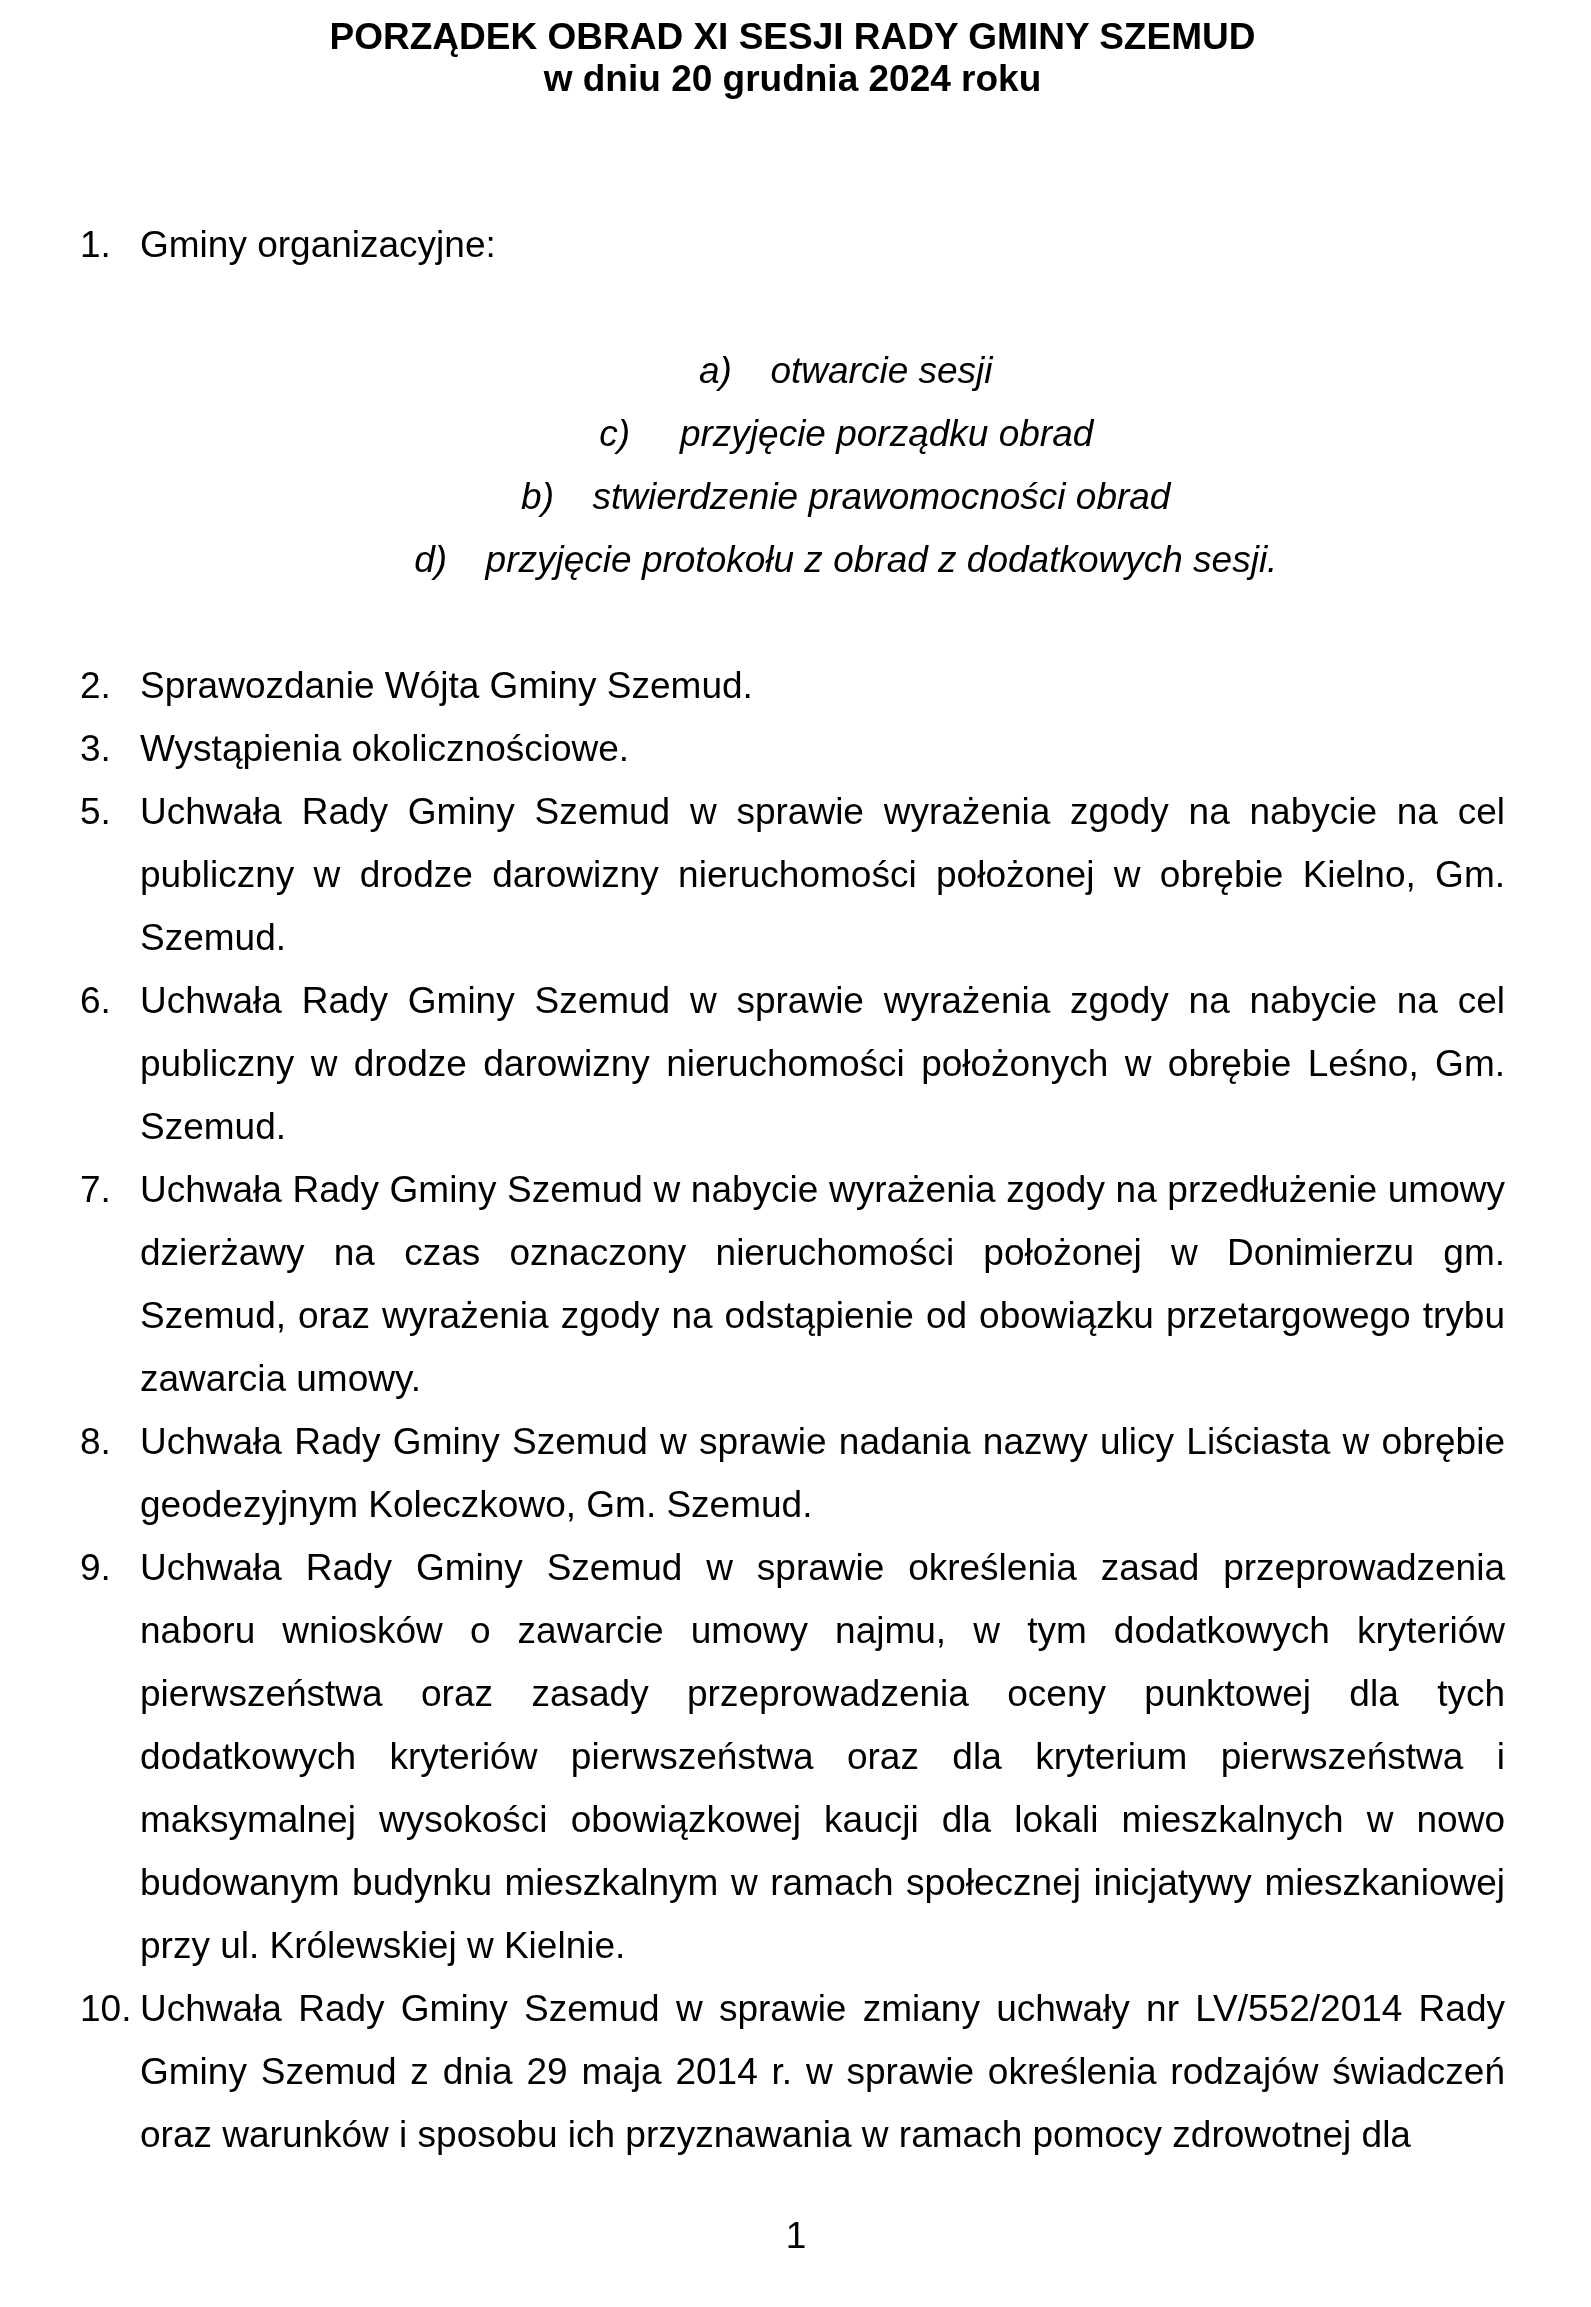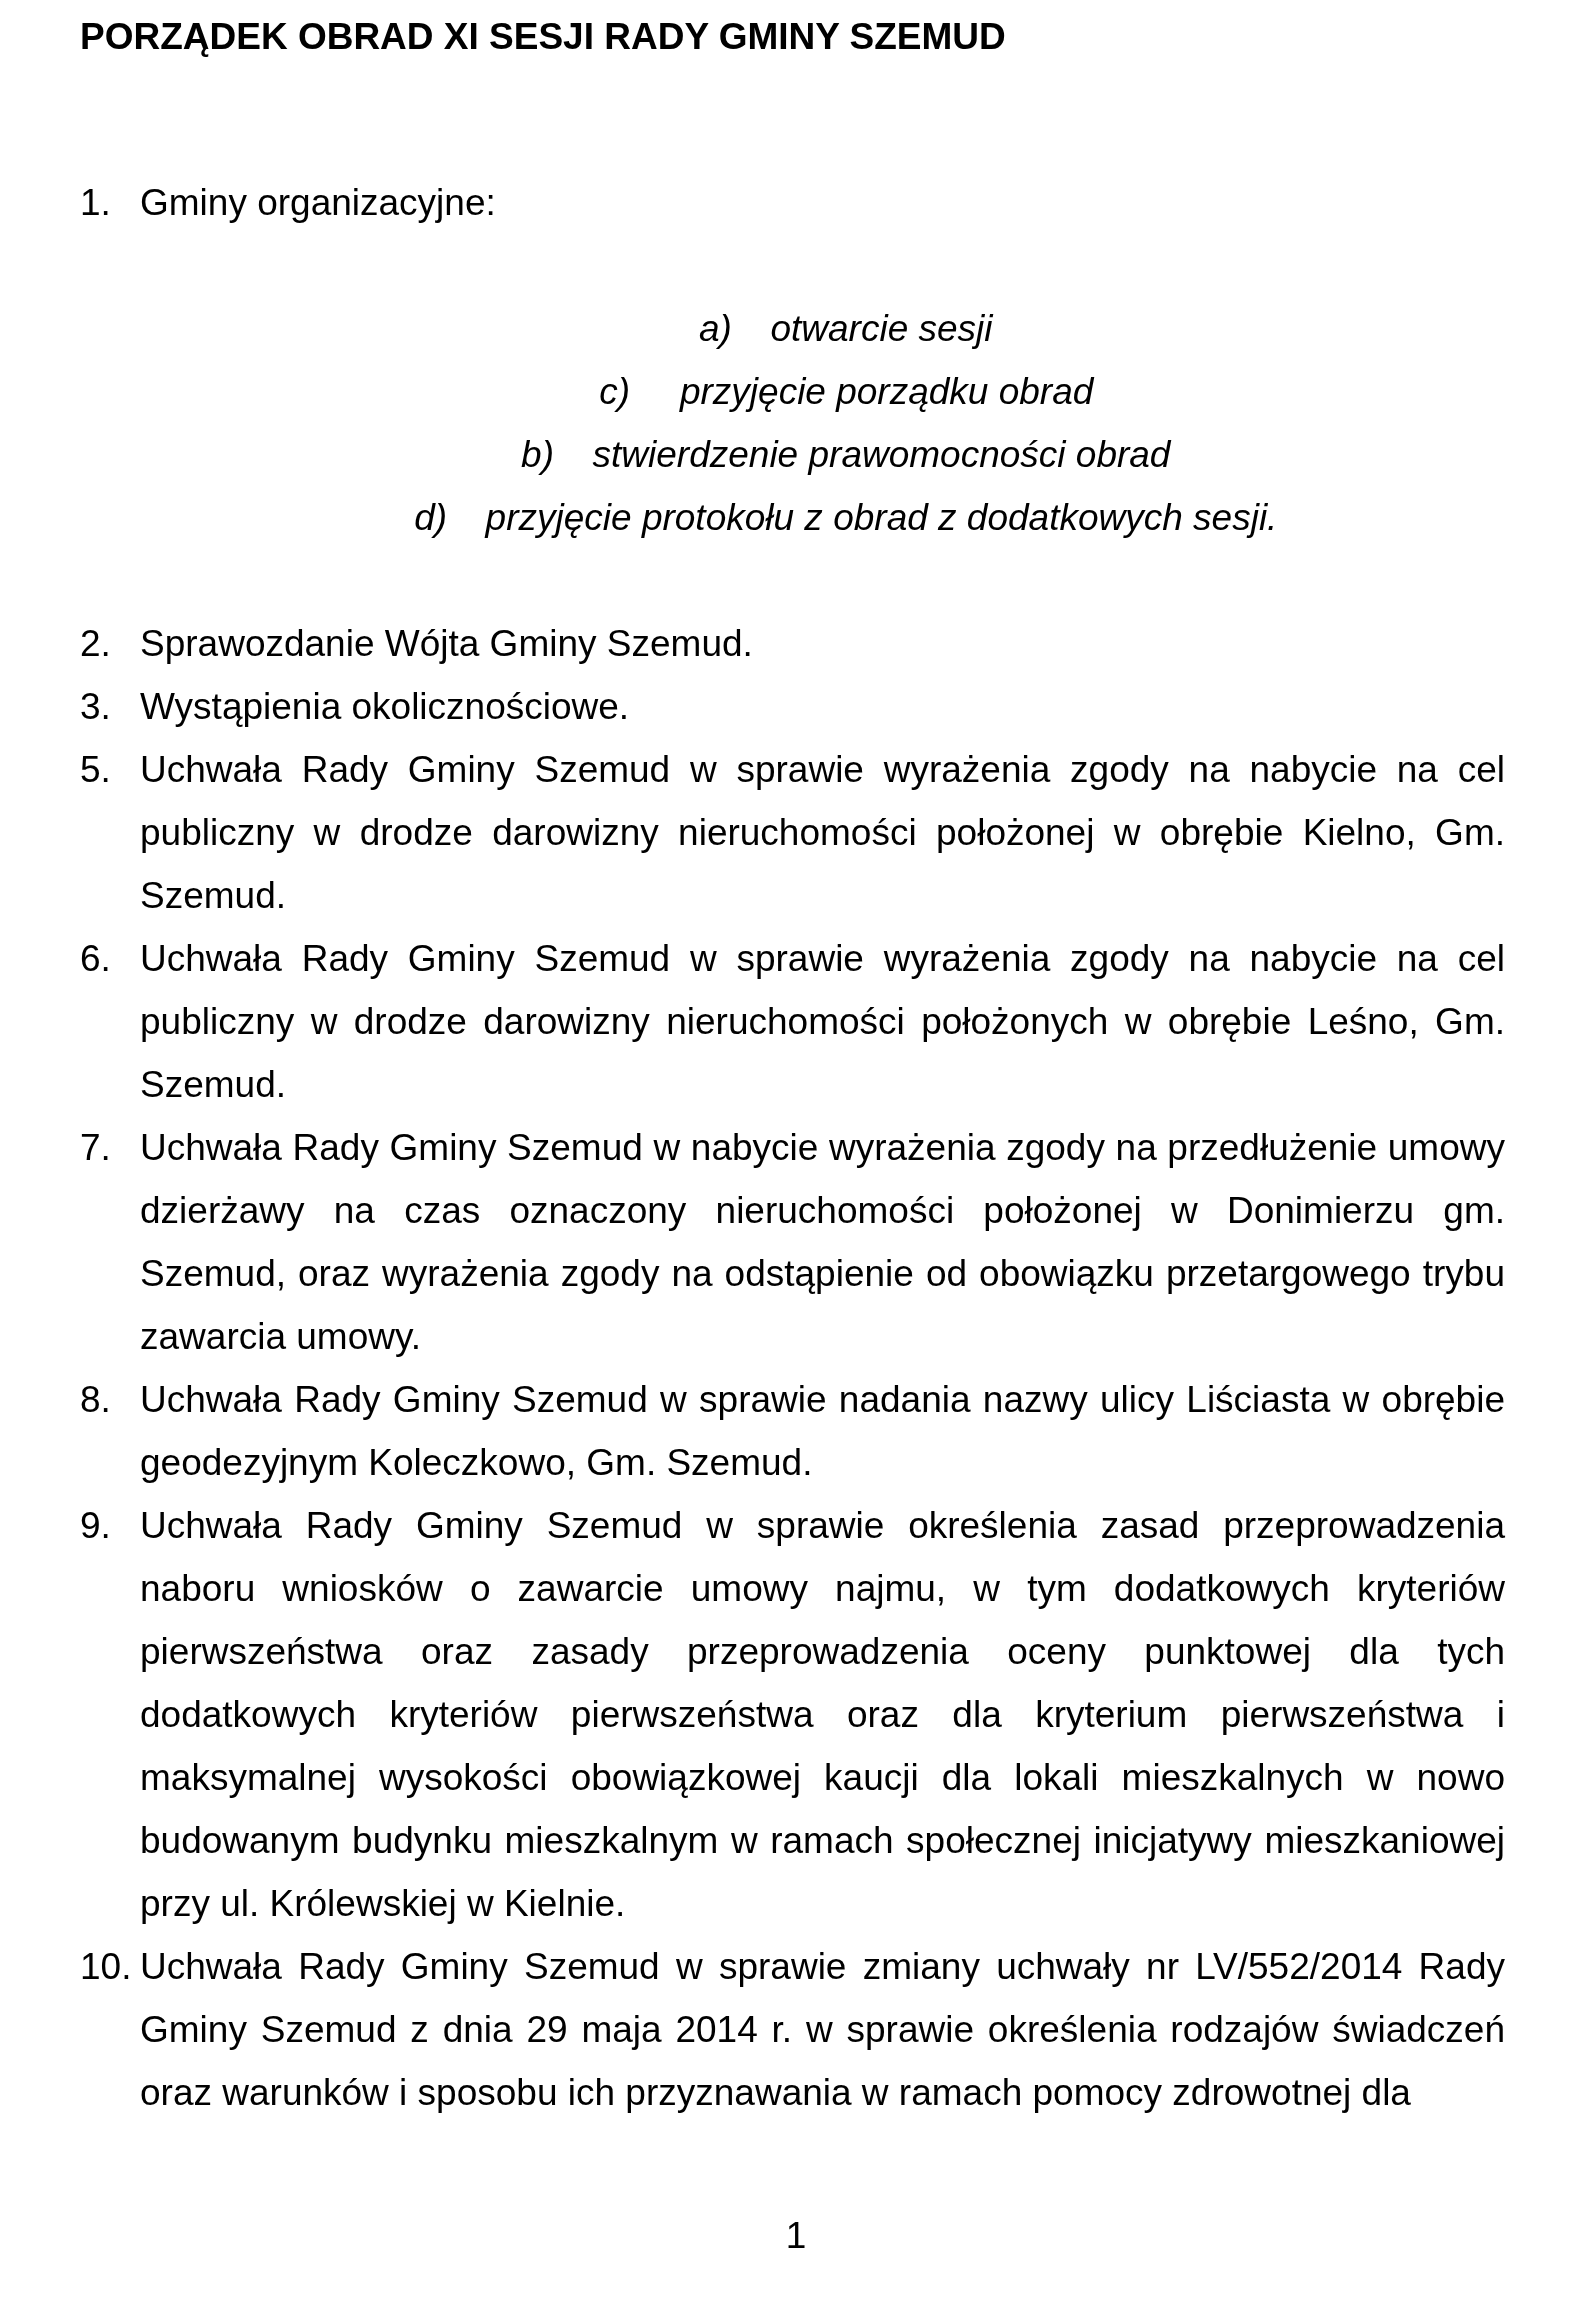--- a/index.html
+++ b/index.html
@@ -11,21 +11,21 @@
     color: #000000;
     font-family: "Liberation Sans", "DejaVu Sans", sans-serif;
     box-sizing: border-box;
     padding: 16px 87px 0 80px;
     overflow: hidden;
   }
   .title {
     font-weight: bold;
     font-size: 37px;
     line-height: 42px;
-    text-align: left;
+    text-align: center;
   }
   .agenda {
     margin-top: 113px;
     font-size: 37px;
     line-height: 63px;
   }
   .item {
     text-align: justify;
     padding-left: 60px;
     text-indent: -60px;
@@ -59,20 +59,21 @@
   }
 </style>
 </head>
 <body>
 
 <div class="page">
 
   <header>
     <div class="title">
       <div>PORZĄDEK OBRAD XI SESJI RADY GMINY SZEMUD</div>
+      <div>w dniu 20 grudnia 2024 roku</div>
     </div>
   </header>
 
   <main class="agenda">
 
     <div class="item"><span class="num">1.</span><span class="txt">Gminy organizacyjne:</span></div>
 
     <div class="spacer"></div>
 
     <div class="sub"><span class="marker">a)</span><span class="txt">otwarcie sesji</span></div>

